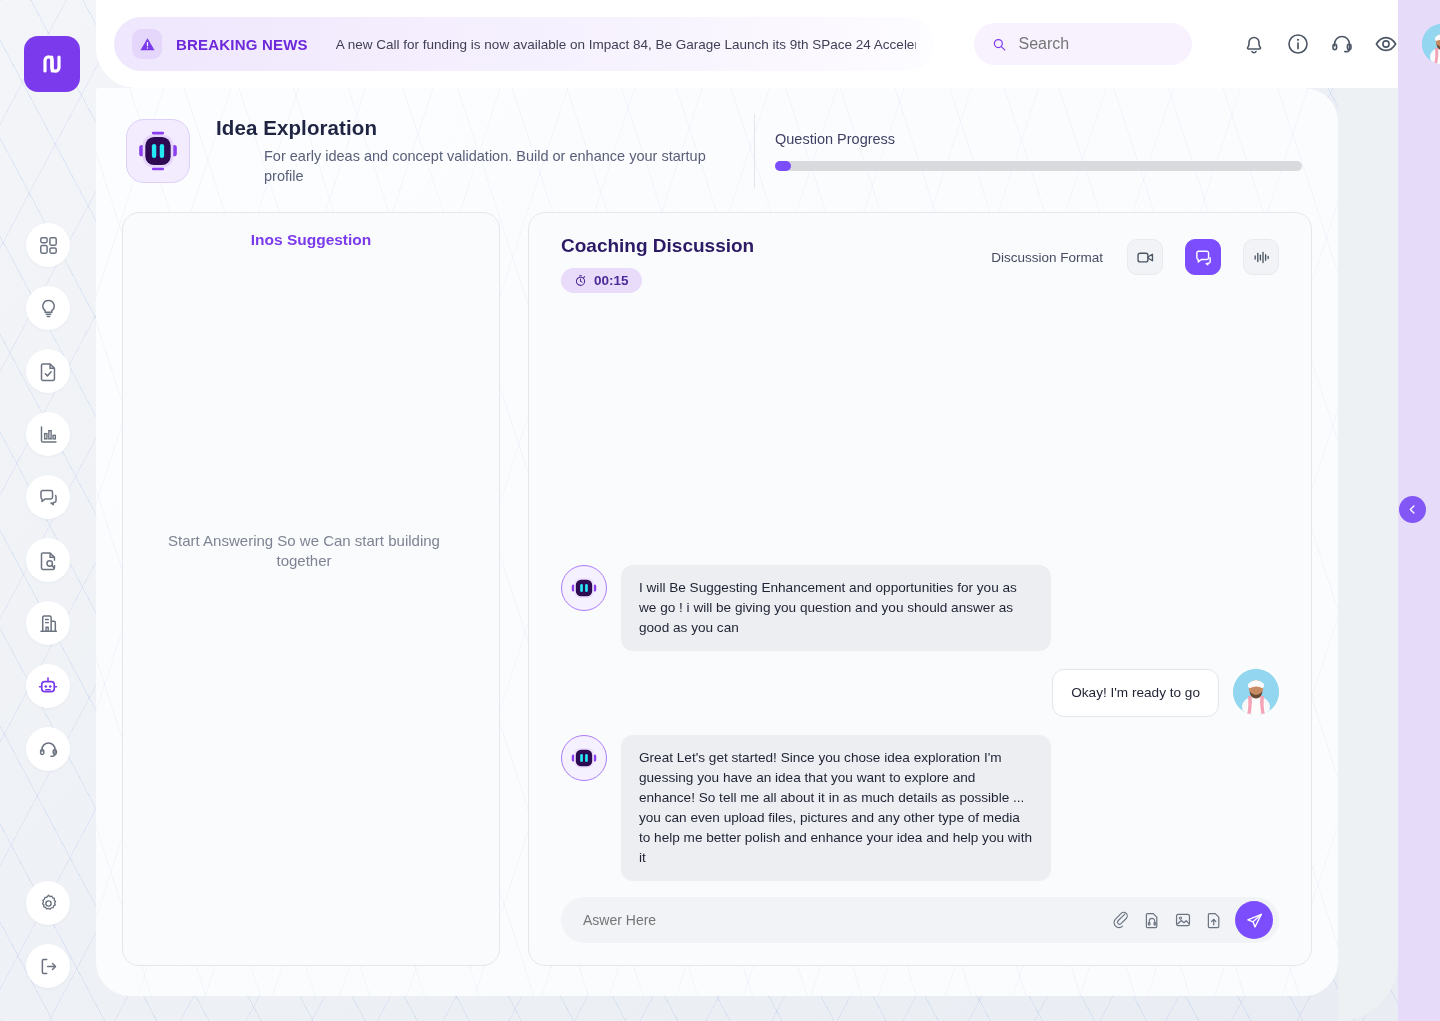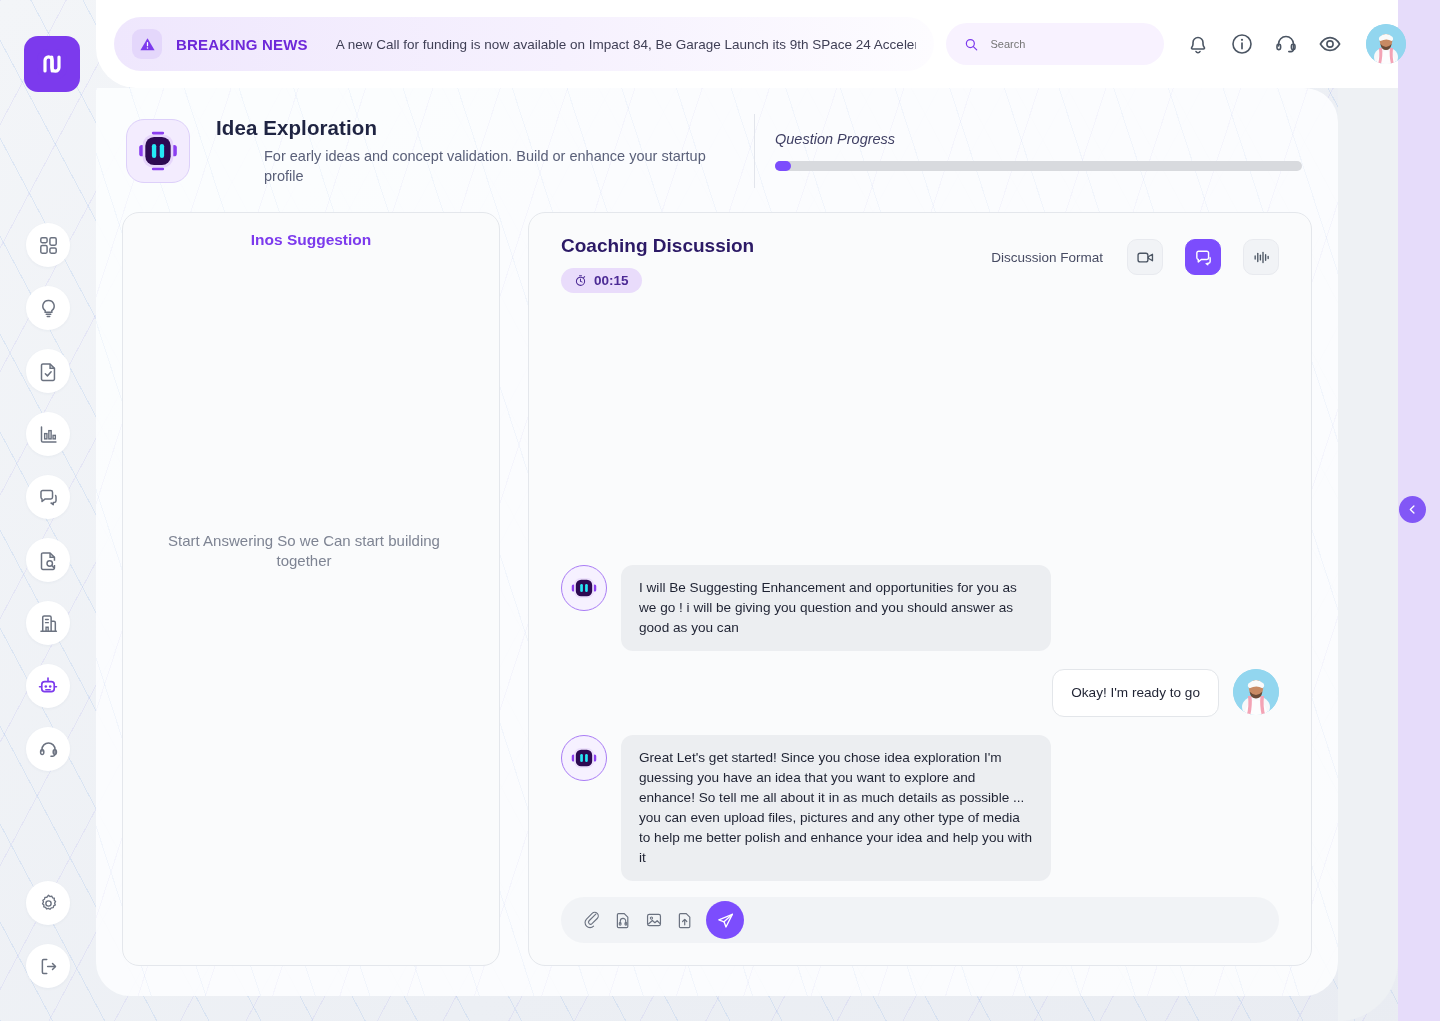--- a/index.html
+++ b/index.html
@@ -41,21 +41,21 @@
 
   
   #topbar {
     position: absolute; left: 96px; top: 0; right: 42px; height: 88px;
     background: #ffffff;
     border-bottom-left-radius: 40px;
     border-bottom-right-radius: 0;
     z-index: 20;
     display: flex; align-items: center;
   }
-  #topbar-inner { display:flex; align-items:center; width:100%; padding: 0 22px 0 18px; }
+  #topbar-inner { display:flex; align-items:center; width:100%; padding: 0 22px 0 18px; gap: 28px; }
 
   #news-banner {
     display: flex; align-items: center; gap: 14px;
     background: linear-gradient(90deg,#efe7fd 0%,#f6f1fe 55%,#fdfcff 100%);
     border-radius: 30px;
     height: 54px; padding: 0 18px;
     width: 820px; overflow: hidden; flex: none;
   }
   #news-icon {
     width: 30px; height: 30px; border-radius: 9px;
@@ -72,21 +72,21 @@
   }
 
   #search-box {
     margin-left: 12px;
     display:flex; align-items:center; gap: 12px;
     width: 218px; height: 42px; border-radius: 21px;
     background: #f8f2ff; padding: 0 18px; flex: none;
   }
   #search-input {
     border: none; background: transparent; outline: none;
-    font-family: inherit; font-size: 11px; color: #6b7280; width: 100%;
+    font-family: inherit; font-size: 16px; color: #6b7280; width: 100%;
   }
 
   #topbar-actions { display:flex; align-items:center; gap: 20px; margin-left: 22px; }
   .tb-icon { width: 24px; height: 24px; cursor: pointer; display:block; }
   #avatar {
     width: 40px; height: 40px; border-radius: 50%;
     overflow: hidden; margin-left: 4px; flex:none;
     background: #8fd4ec;
   }
 
@@ -132,21 +132,21 @@
   }
   #ph-robot {
     width: 64px; height: 64px; border-radius: 18px;
     background: #f3ecfe; border: 1px solid #ddd0fa;
     display:flex; align-items:center; justify-content:center; flex:none;
   }
   #ph-text { margin-left: 26px; width: 520px; }
   #ph-title { font-size: 20.5px; font-weight: bold; color: #1f2442; letter-spacing: .1px; }
   #ph-sub { font-size: 14.5px; color: #5a6079; line-height: 1.32; margin-top: 7px; margin-left: 48px; }
   #ph-div { width: 1px; align-self: stretch; background: #e2e5ec; margin: 6px 0 6px 18px; }
-  #ph-progress { margin-left: 20px; flex: 1; font-style: italic; }
+  #ph-progress { margin-left: 20px; flex: 1; }
   #qp-label { font-size: 14.5px; color: #3f3f63; }
   #qp-track { margin-top: 14px; height: 10px; border-radius: 6px; background: #d8dade; position: relative; }
   #qp-fill { position:absolute; left:0; top:0; height:100%; border-radius:6px; background:#7c4dfd; }
 
   
   #cards { position:absolute; left: 26px; right: 26px; top: 124px; bottom: 30px; display:flex; gap: 28px; }
 
   .card {
     background: #fafbfc;
     border: 1px solid #e4e7ec;
@@ -508,20 +508,21 @@
               <rect x="10" y="10" width="28" height="28" rx="9" fill="#2d0a52"></rect>
               <rect x="17.5" y="17" width="4.6" height="14" rx="2.3" fill="#25e8f5"></rect>
               <rect x="25.9" y="17" width="4.6" height="14" rx="2.3" fill="#25e8f5"></rect>
             </svg>
           </div>
           <div class="bubble">Great Let's get started! Since you chose idea exploration I'm guessing you have an idea that you want to explore and enhance! So tell me all about it in as much details as possible ... you can even upload files, pictures and any other type of media to help me better polish and enhance your idea and help you with it</div>
         </div>
       </div>
 
       <div id="composer">
+        <input id="composer-input" placeholder="Aswer Here" style="">
         <div id="composer-icons">
           <svg width="18" height="18" viewBox="0 0 24 24">
             <path d="M19 6.4 L9.6 15.8 a2.9 2.9 0 0 0 4.1 4.1 L21 12.6 a5 5 0 0 0 -7.1-7.1 L6 13.4 a7 7 0 0 0 9.9 9.9" fill="none" stroke="#6b7280" stroke-width="1.6" stroke-linecap="round" transform="translate(-1,-2) scale(.95)"></path>
           </svg>
           <svg width="18" height="18" viewBox="0 0 24 24">
             <path d="M6 3.4 h7.6 l4.8 4.8 V20.6 a1.5 1.5 0 0 1 -1.5 1.5 H6 a1.5 1.5 0 0 1 -1.5-1.5 V4.9 A1.5 1.5 0 0 1 6 3.4 Z" fill="none" stroke="#6b7280" stroke-width="1.6"></path>
             <path d="M8.4 16.6 v-3.2 a3.6 3.6 0 0 1 7.2 0 v3.8" fill="none" stroke="#6b7280" stroke-width="1.5" stroke-linecap="round"></path>
             <rect x="7" y="15.4" width="2.4" height="3.4" rx="1.1" fill="none" stroke="#6b7280" stroke-width="1.4"></rect>
             <rect x="14.6" y="15.4" width="2.4" height="3.4" rx="1.1" fill="none" stroke="#6b7280" stroke-width="1.4"></rect>
           </svg>

